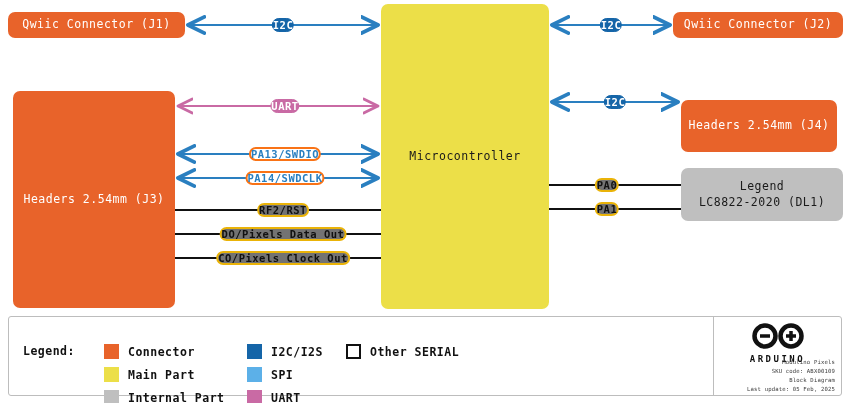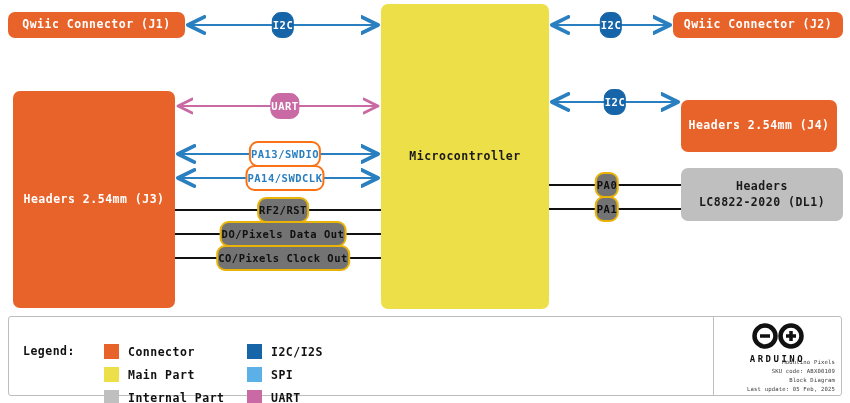--- a/index.html
+++ b/index.html
@@ -7,40 +7,40 @@
     width:850px;height:403px;
     font-family:"DejaVu Sans Mono","Liberation Mono",monospace;
     overflow:hidden;position:relative;
   }
   #stage{position:absolute;left:0;top:0;width:850px;height:403px;}
   #wires{position:absolute;left:0;top:0;width:850px;height:403px;pointer-events:none;}
 
   .blk{
     position:absolute;box-sizing:border-box;
     display:flex;align-items:center;justify-content:center;
-    text-align:center;color:#ffffff;font-weight:700;
+    text-align:center;color:#ffffff;font-weight:400;
     letter-spacing:.5px;line-height:1.35;
   }
   .blk-orange{background:#e8632a;border-radius:7px;}
   .blk-yellow{background:#ecdf48;border-radius:7px;color:#1a1a1a;}
   .blk-gray{background:#bfbfbf;border-radius:7px;color:#1a1a1a;}
 
   
   #j1{left:8px;top:12px;width:177px;height:26px;font-size:11.5px;}
   #j2{left:673px;top:12px;width:170px;height:26px;font-size:11.5px;}
   #j4{left:681px;top:76px;width:156px;height:52px;font-size:11.5px;margin-top:24px;}
   #j3{left:13px;top:91px;width:162px;height:217px;font-size:11.5px;}
   #u1{left:381px;top:4px;width:168px;height:305px;font-size:11.5px;}
   #dl1{left:681px;top:168px;width:162px;height:53px;font-size:11.5px;}
 
   
   .pill{
     position:absolute;box-sizing:border-box;
     display:flex;align-items:center;justify-content:center;
-    height:26px;border-radius:9px;
+    height:14px;border-radius:9px;
     font-size:10.5px;font-weight:700;letter-spacing:.5px;
     white-space:nowrap;padding:0 0;transform:translate(-50%,-50%);
   }
   .pill-i2c{background:#1565a8;color:#fff;border:1px solid #1565a8;}
   .pill-uart{background:#c96aa4;color:#fff;border:1px solid #c96aa4;}
   .pill-spi{background:#fff;color:#2a7fc0;border:2px solid #f97316;}
   .pill-blk{background:#737373;color:#111;border:2px solid #eab308;}
 
   
   #legend{
@@ -119,21 +119,21 @@
   </div>
 
   <div class="blk blk-yellow" id="u1">
     <span>
       <span>Microcontroller</span><br>
     </span>
   </div>
 
   <div class="blk blk-gray" id="dl1">
     <span>
-      <span>Headers</span><br>
+      <span>Legend</span><br>
       <span>LC8822-2020 (DL1)</span>
     </span>
   </div>
 
   <div class="pill pill-i2c" style="left:283px;top:25px;">
       <span>I2C</span>
     </div>
   <div class="pill pill-i2c" style="left:611px;top:25px;">
       <span>I2C</span>
     </div>
@@ -188,20 +188,24 @@
       </div>
       <div class="lg-item" style="left:238px;top:50px;">
         <span class="sw" style="background:#5cb0e8"></span>
         <span>SPI</span>
       </div>
       <div class="lg-item" style="left:238px;top:73px;">
         <span class="sw" style="background:#c96aa4"></span>
         <span>UART</span>
       </div>
 
+      <div class="lg-item" style="left:337px;top:27px;">
+        <span class="sw sw-outline"></span>
+        <span>Other SERIAL</span>
+      </div>
     </div>
 
     <div id="logo-cell">
       <div id="logo-mark">
         <svg width="56" height="26" viewBox="0 0 112 52">
           <g fill="none" stroke="#111" stroke-width="9">
             <circle cx="30" cy="26" r="21"></circle>
             <circle cx="82" cy="26" r="21"></circle>
           </g>
           <rect x="20" y="22.5" width="20" height="7" fill="#111"></rect>

